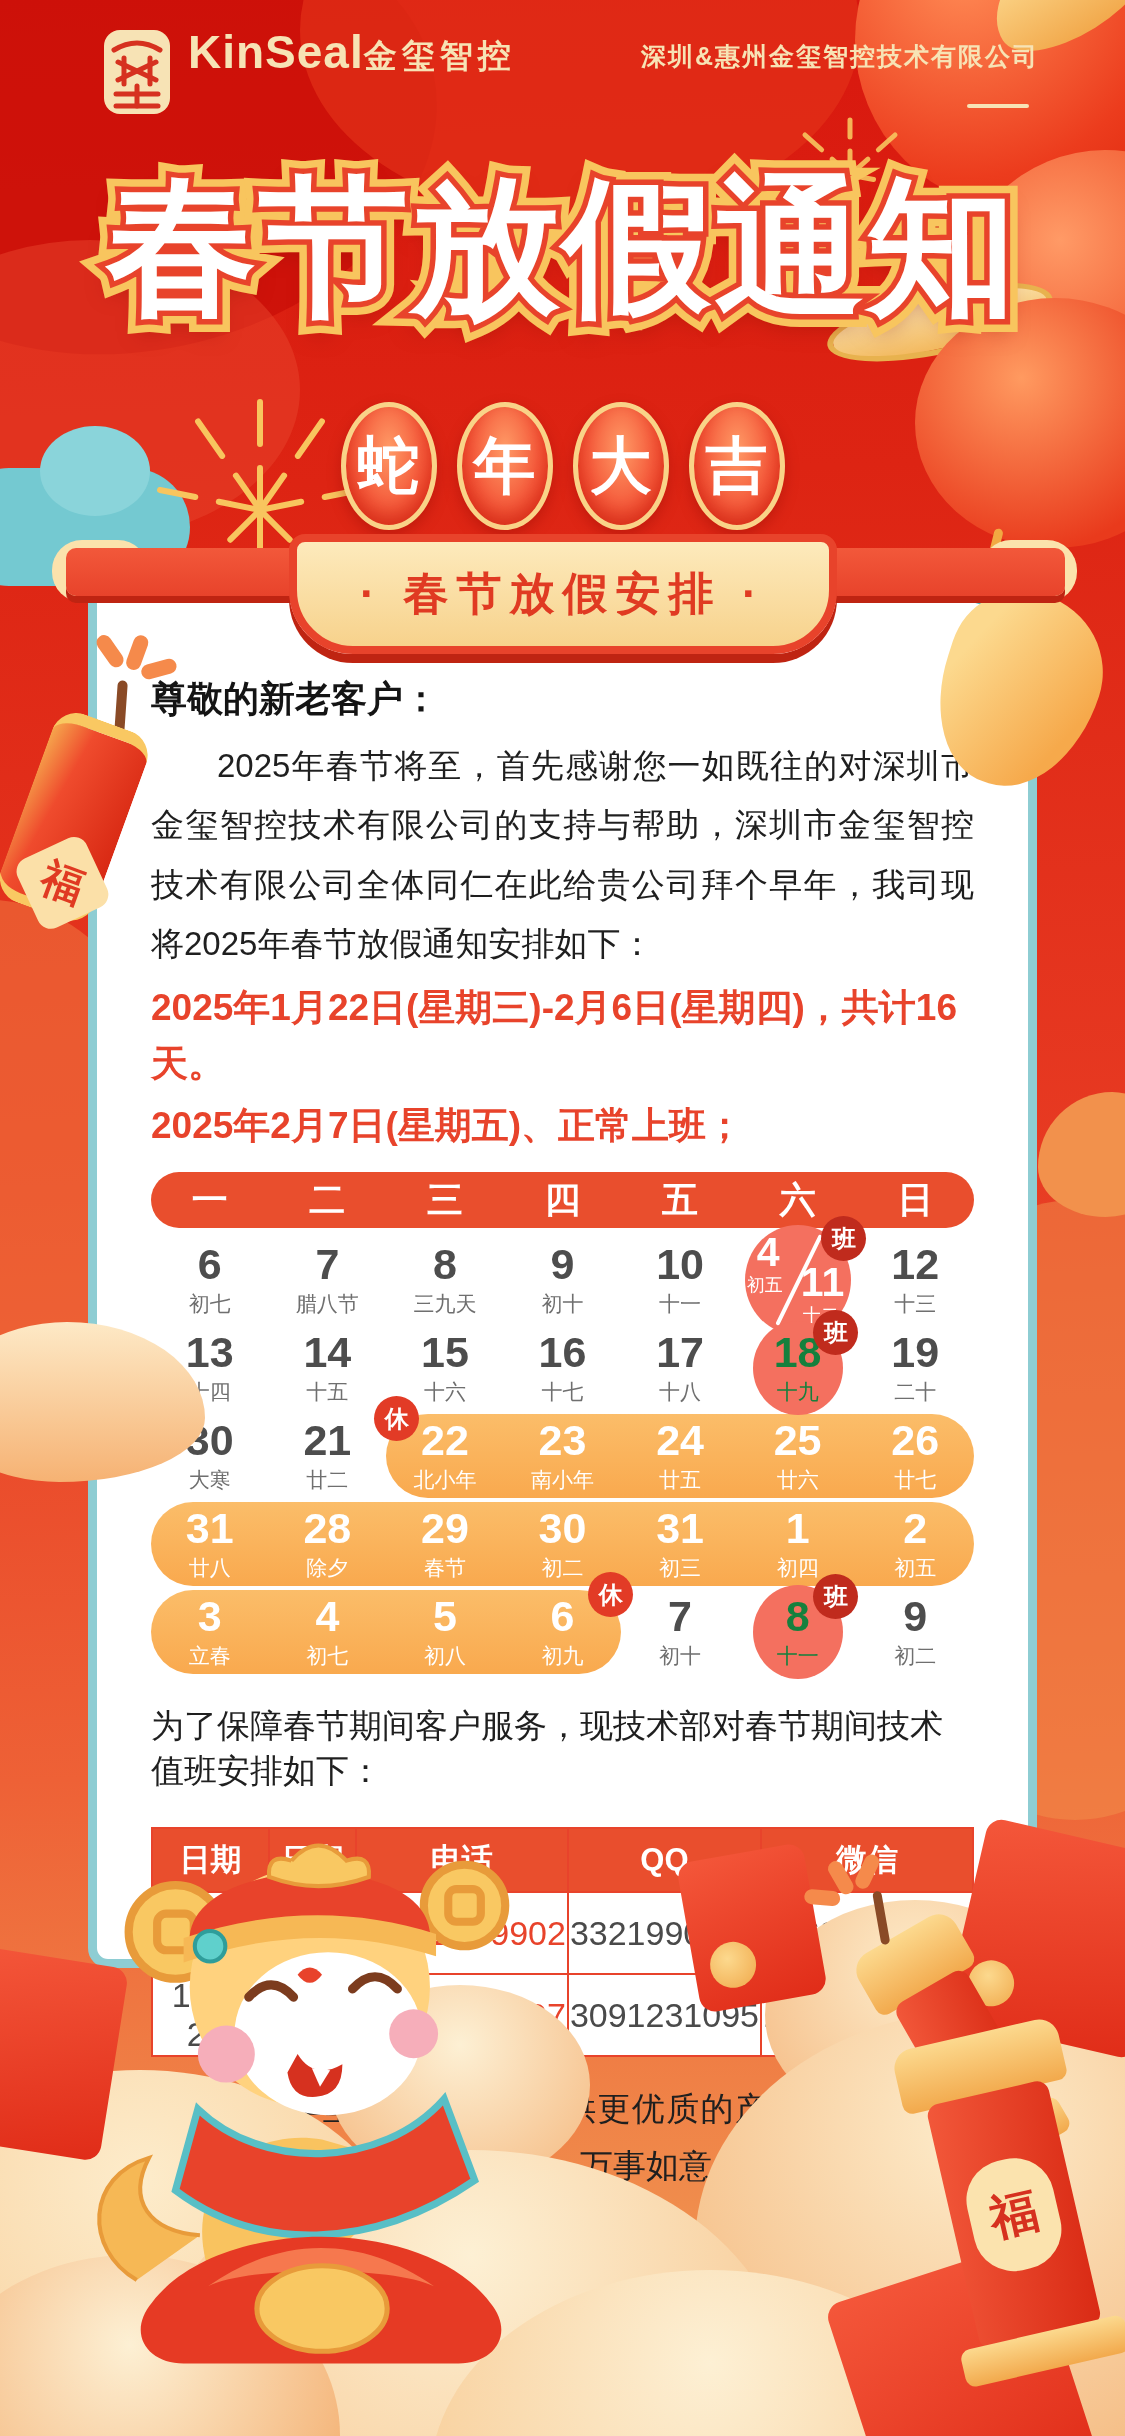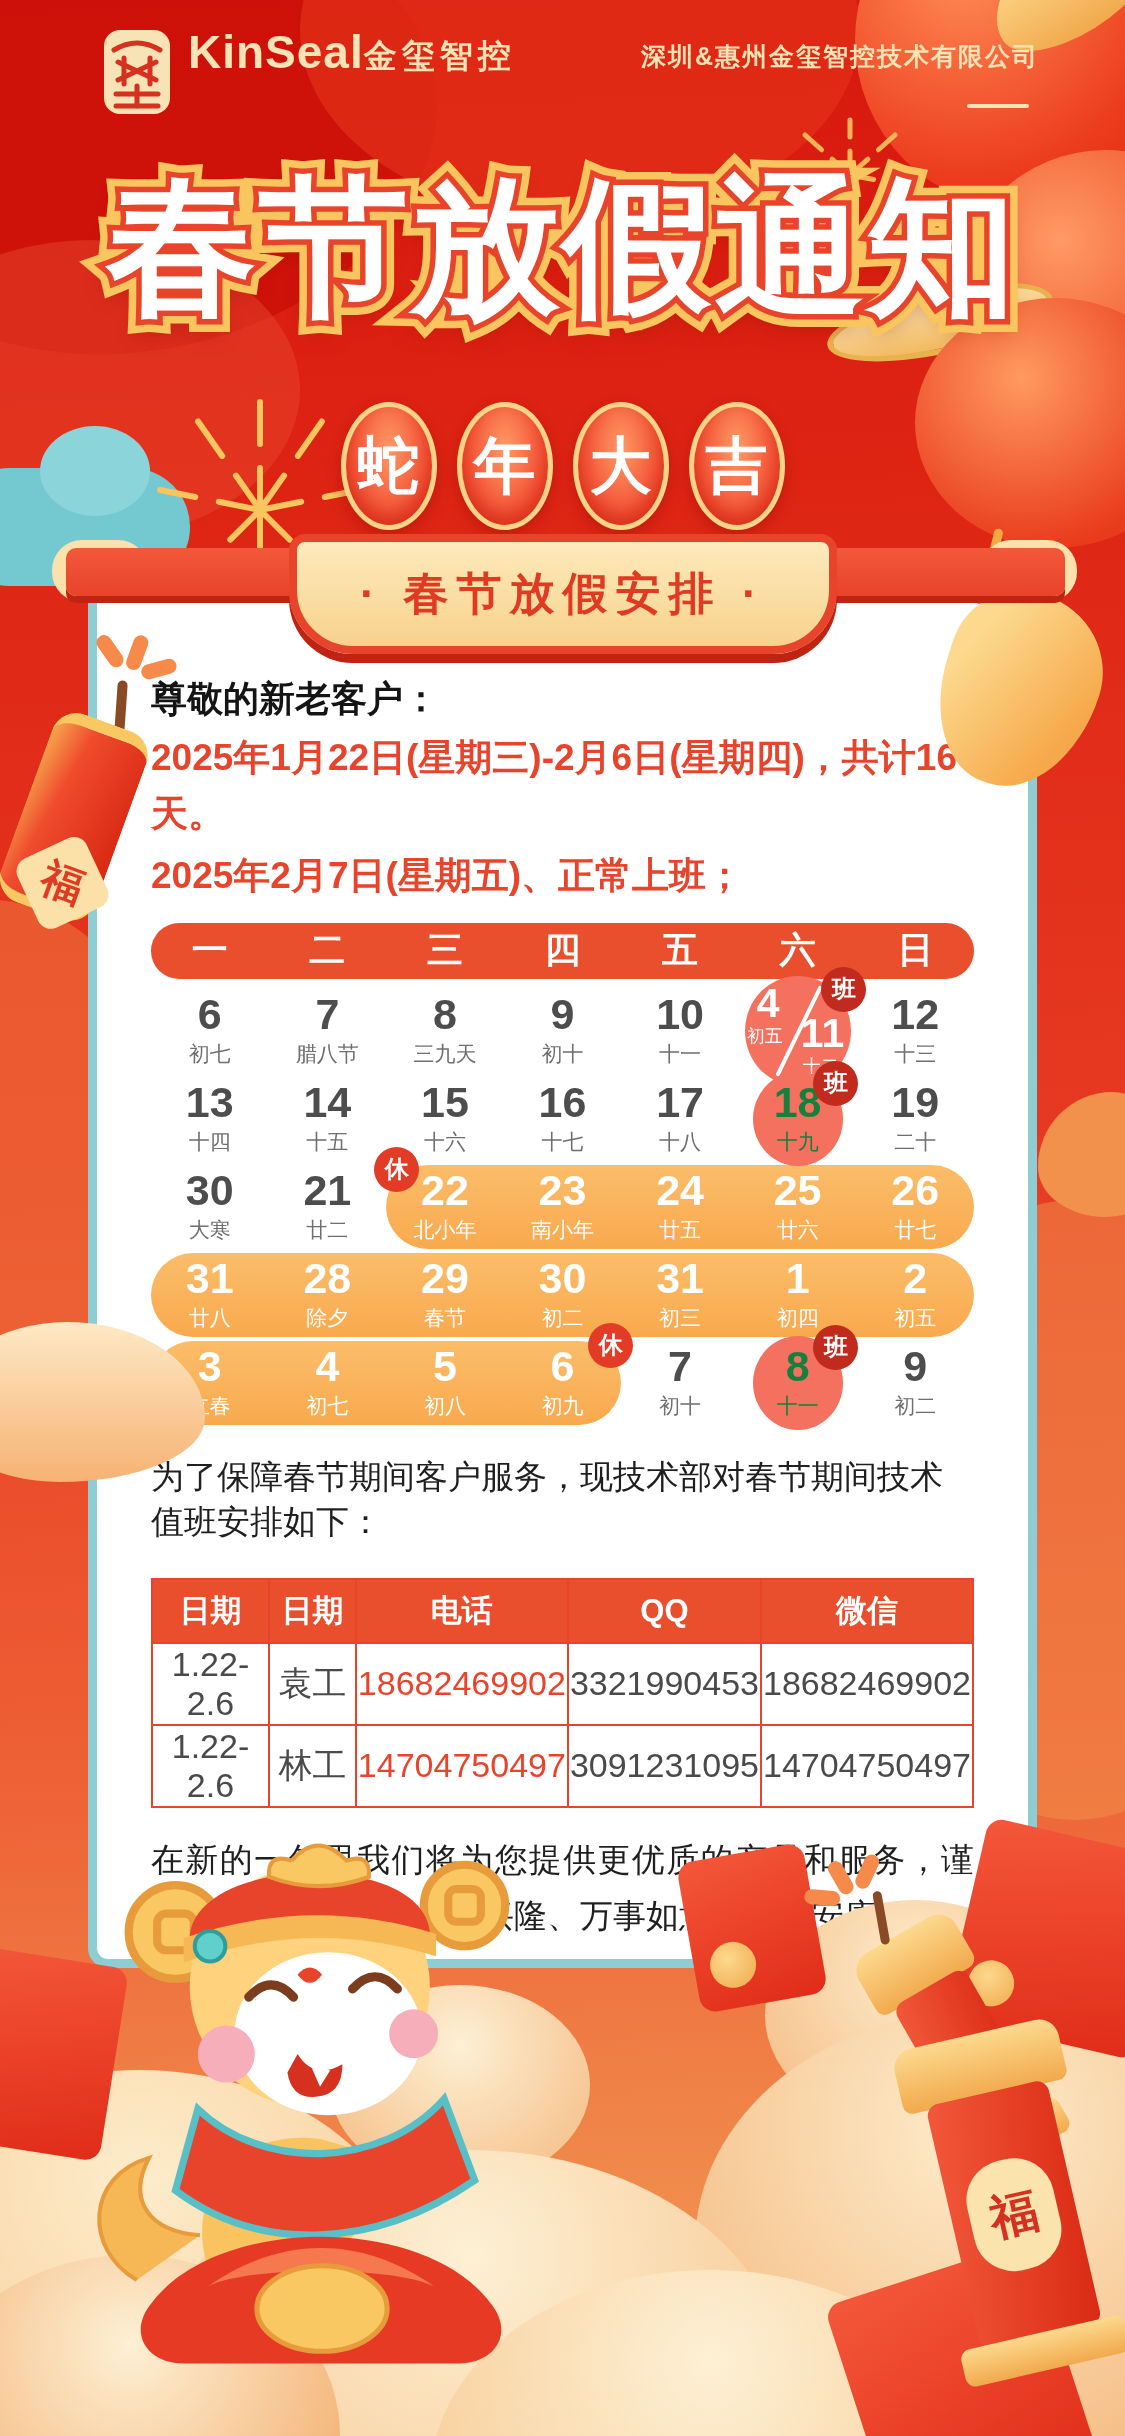--- a/index.html
+++ b/index.html
@@ -255,20 +255,21 @@
     <div class="banner-curl l"></div>
     <div class="banner-curl r"></div>
     <div class="banner-bar"></div>
     <div class="banner-scroll">
       <span class="banner-text">· 春节放假安排 ·</span>
     </div>
   </div>
 
   <section class="card">
     <p class="salutation">尊敬的新老客户：</p>
+    <p class="letter-body">2025年春节将至，首先感谢您一如既往的对深圳市金玺智控技术有限公司的支持与帮助，深圳市金玺智控技术有限公司全体同仁在此给贵公司拜个早年，我司现将2025年春节放假通知安排如下：</p>
     <div class="holiday-block">
       <p class="hl">2025年1月22日(星期三)-2月6日(星期四)，共计16天。</p>
       <p class="hl">2025年2月7日(星期五)、正常上班；</p>
     </div>
 
     <div class="calendar">
       <div class="cal-head">
           <span class="cal-wd">一</span>
           <span class="cal-wd">二</span>
           <span class="cal-wd">三</span>

